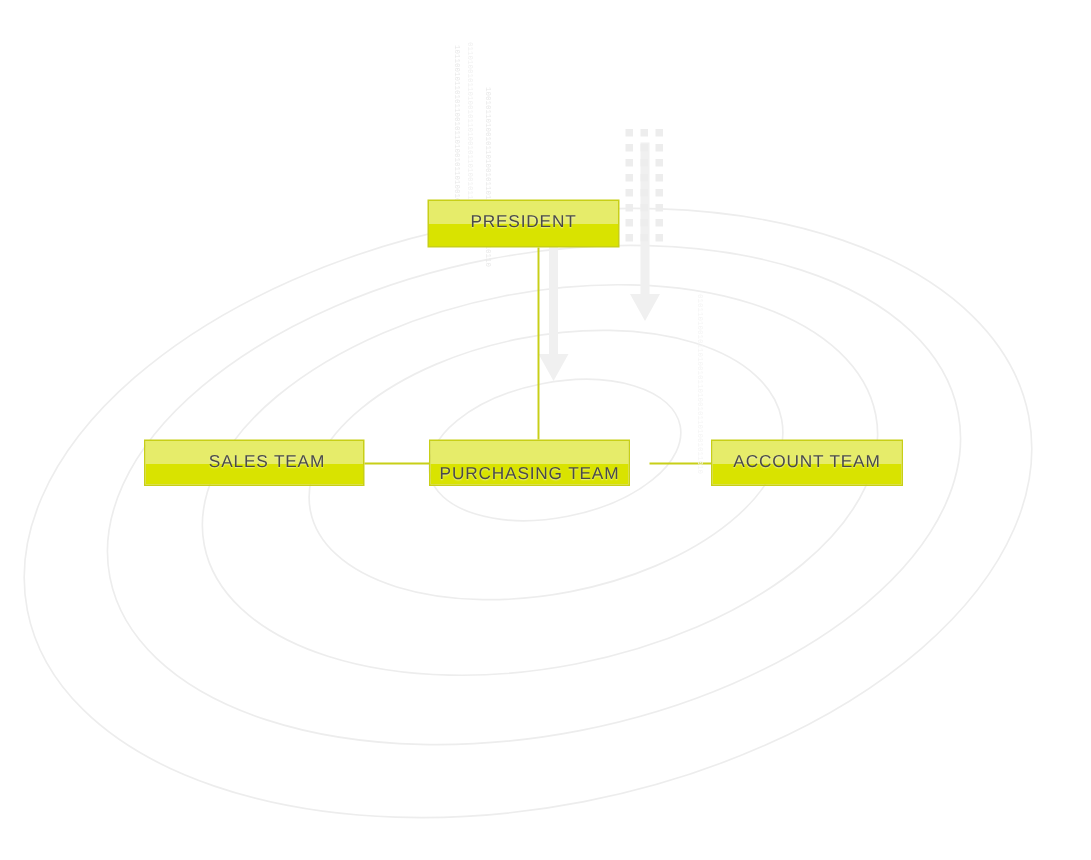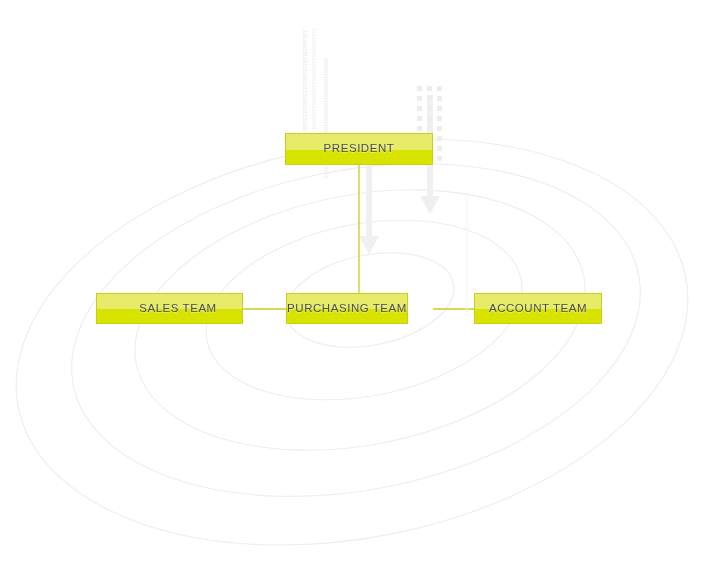--- a/index.html
+++ b/index.html
@@ -118,29 +118,29 @@
       <i></i>
       <i></i>
       <i></i>
   </div>
 
   <div class="vtext" style="left:301px;top:30px;">1011001011010110010110100101101001011010</div>
   <div class="vtext fainter" style="left:310px;top:28px;">0110100101101001011010010110100101101001</div>
   <div class="vtext" style="left:322px;top:58px;">1001011010010110100101101001011010010110</div>
   <div class="vtext faintest" style="left:463px;top:196px;">0101101001011010010110100101101001011010</div>
 
-  <div class="node" style="left:285px;top:133px;width:148px;height:32px;">
+  <div class="node" style="left:285px;top:133px;width:128px;height:32px;">
     <span>PRESIDENT</span>
   </div>
 
   <div class="node" style="left:96px;top:293px;width:147px;height:31px;padding-left:17px;">
     <span>SALES TEAM</span>
   </div>
 
-  <div class="node" style="left:286px;top:293px;width:122px;height:31px;">
+  <div class="node" style="left:286px;top:293px;width:134px;height:31px;align-items:flex-end;">
     <span>PURCHASING TEAM</span>
   </div>
 
   <div class="node" style="left:474px;top:293px;width:128px;height:31px;">
     <span>ACCOUNT TEAM</span>
   </div>
 
 </div>
 
 </body></html>

